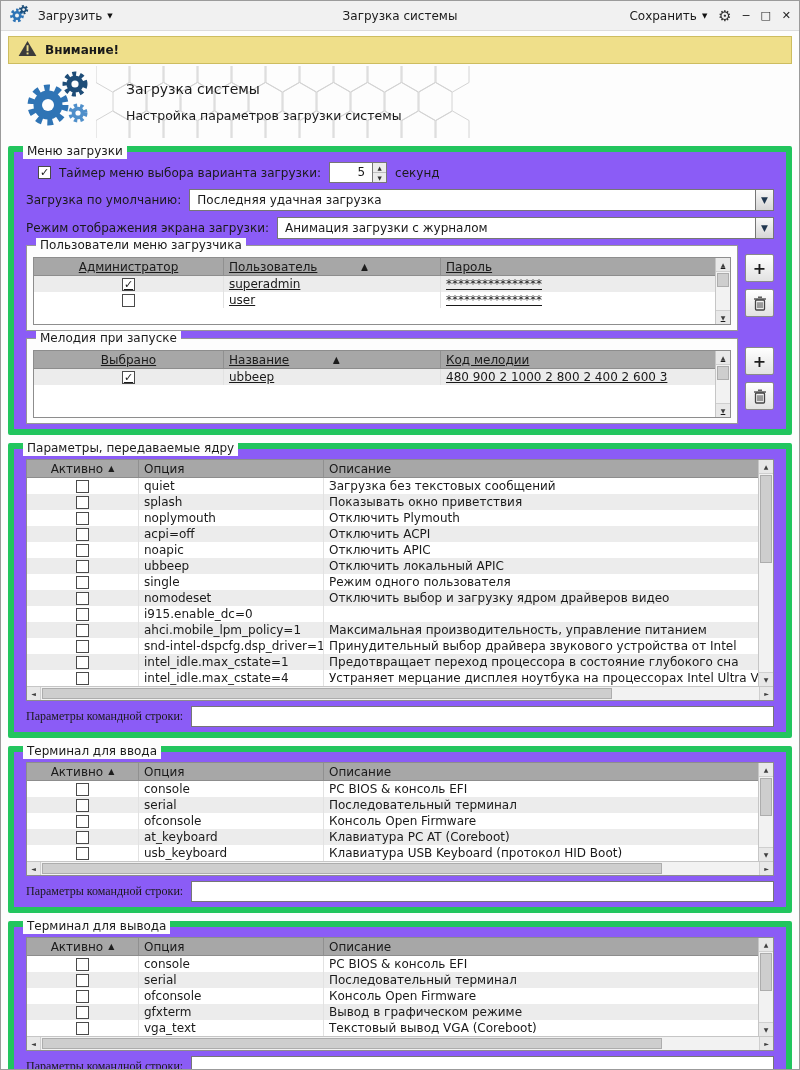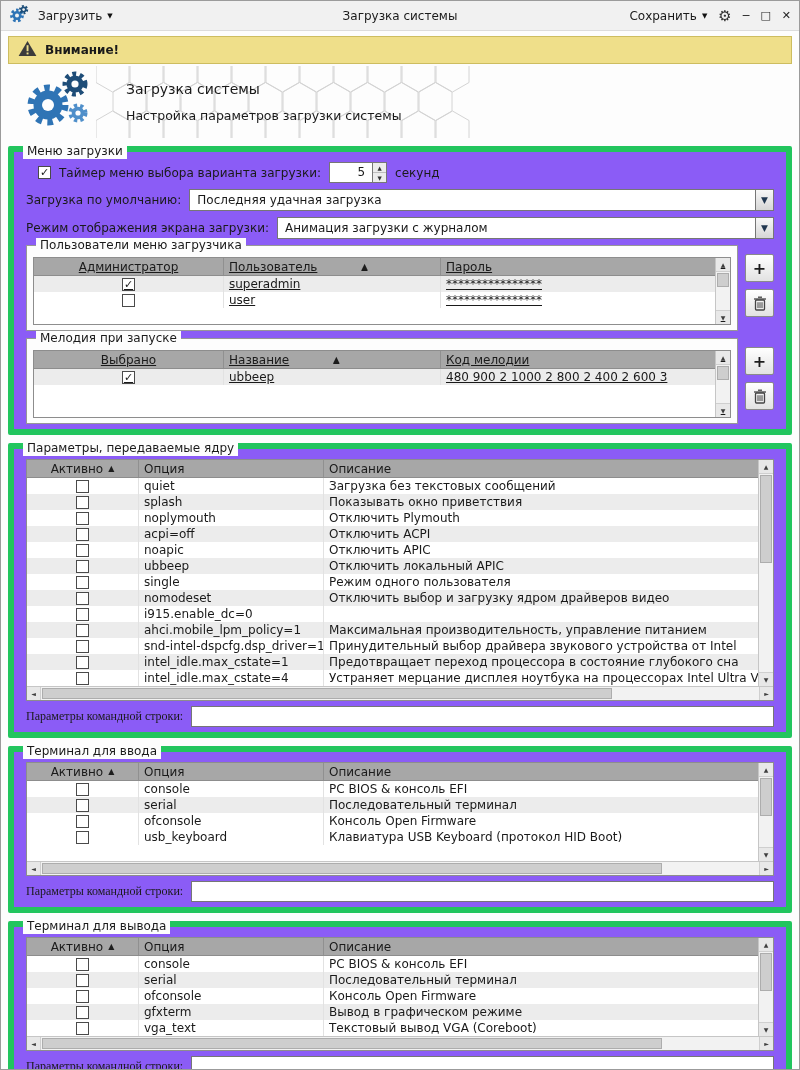--- a/index.html
+++ b/index.html
@@ -484,20 +484,27 @@
                 <div class="td c1">serial</div>
                 <div class="td c2">Последовательный терминал</div>
               </div>
               <div class="trow">
                 <div class="td c0">
                   <span class="cbx"></span>
                 </div>
                 <div class="td c1">ofconsole</div>
                 <div class="td c2">Консоль Open Firmware</div>
               </div>
+              <div class="trow alt">
+                <div class="td c0">
+                  <span class="cbx"></span>
+                </div>
+                <div class="td c1">at_keyboard</div>
+                <div class="td c2">Клавиатура PC AT (Coreboot)</div>
+              </div>
               <div class="trow">
                 <div class="td c0">
                   <span class="cbx"></span>
                 </div>
                 <div class="td c1">usb_keyboard</div>
                 <div class="td c2">Клавиатура USB Keyboard (протокол HID Boot)</div>
               </div>
             </div>
         </div>
         <div class="vsb">

